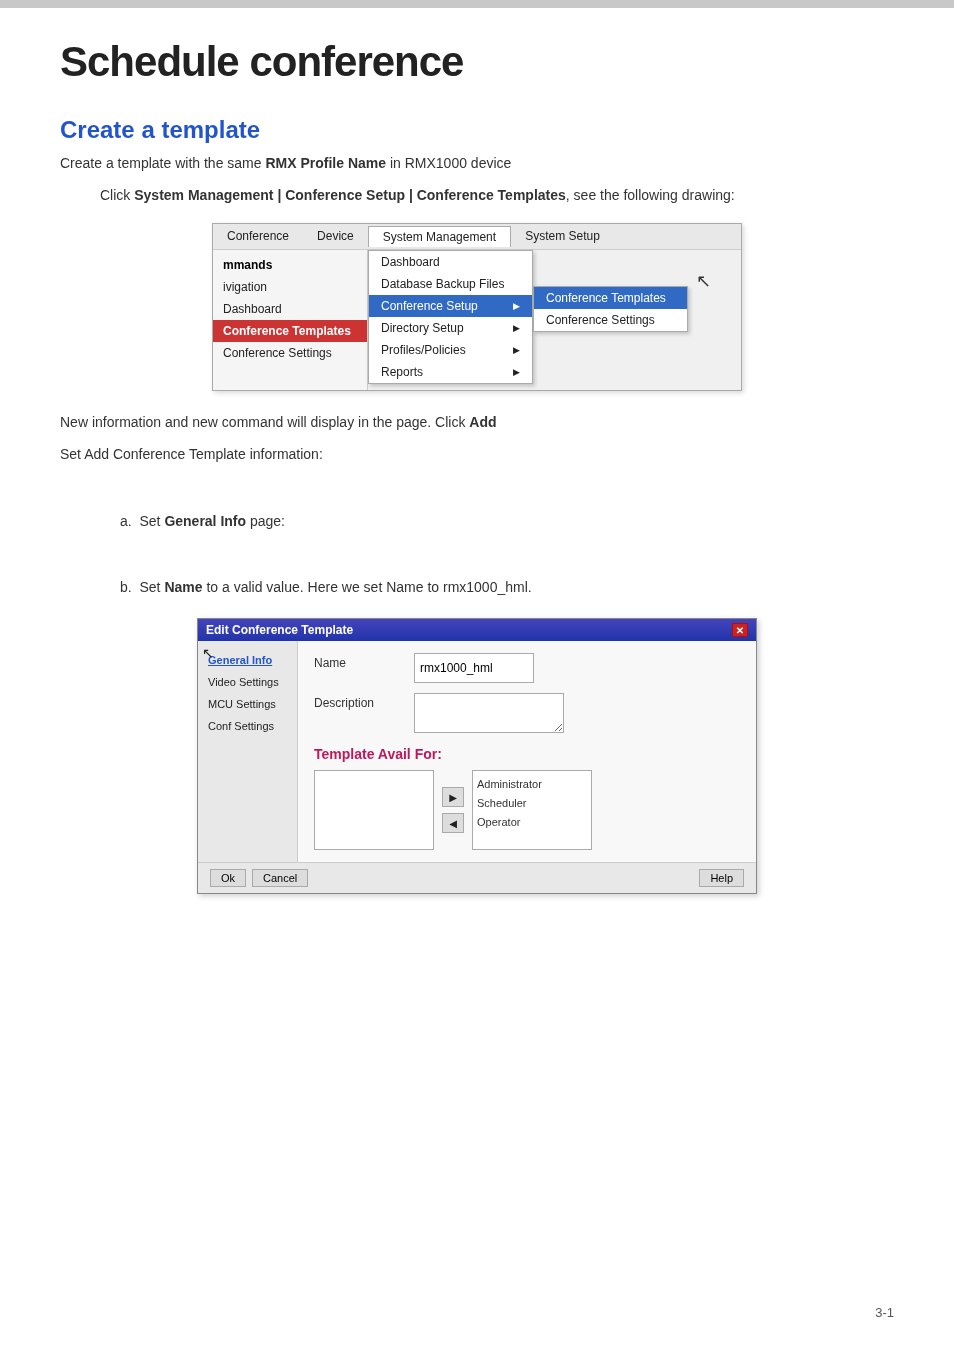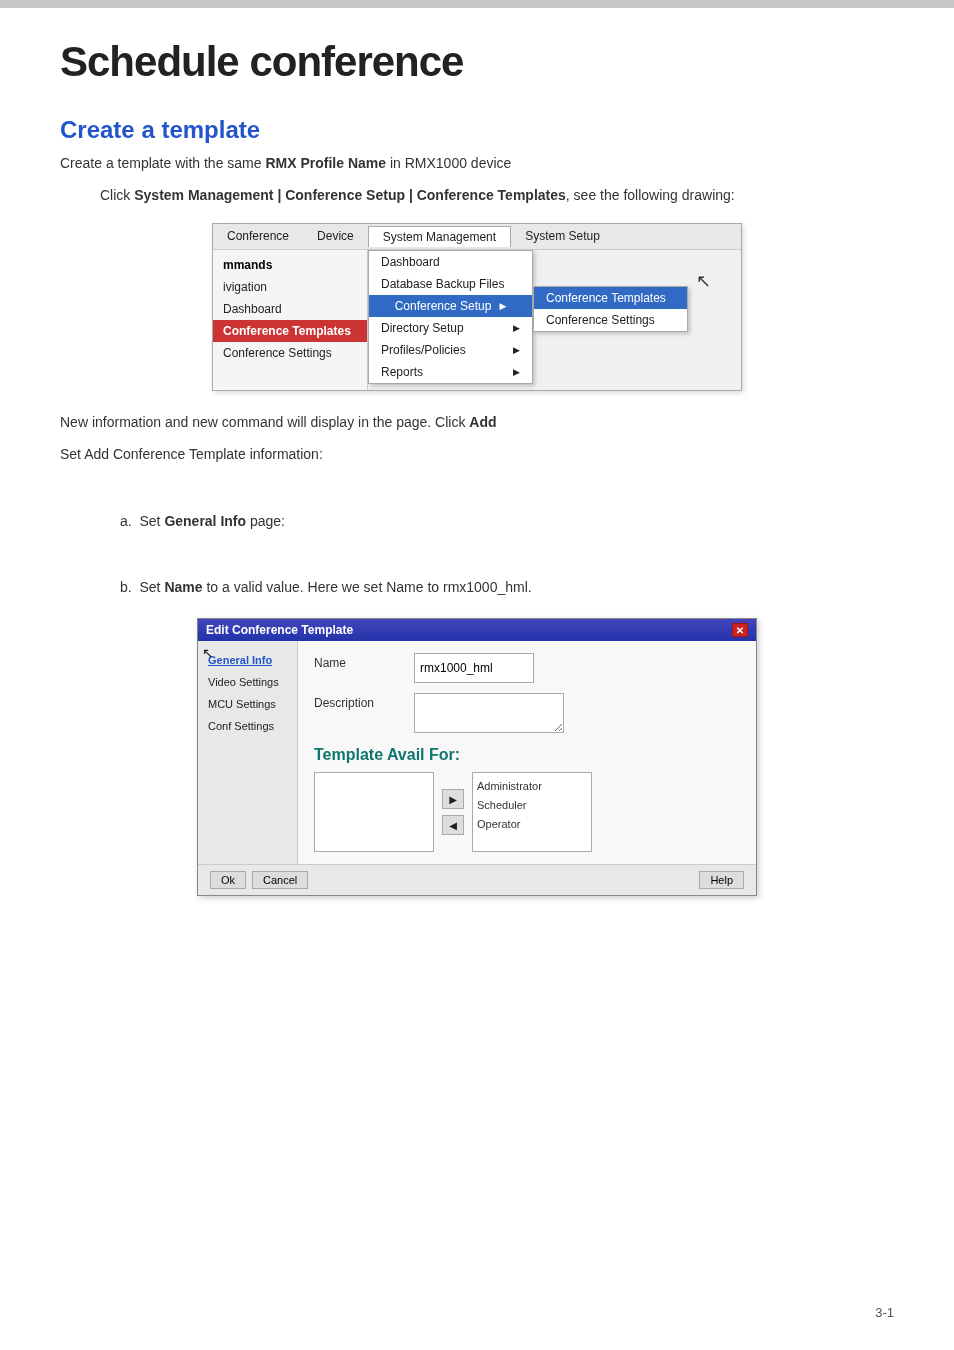--- a/index.html
+++ b/index.html
@@ -142,21 +142,20 @@
       cursor: default;
       white-space: nowrap;
       display: flex;
       align-items: center;
       justify-content: space-between;
     }
 
     .dropdown-item:hover, .dropdown-item.highlighted {
       background: #316ac5;
       color: #fff;
-      justify-content: center;
     }
 
     .dropdown-item.highlighted {
       background: #316ac5;
       color: #fff;
     }
 
     .submenu-col {
       position: absolute;
       left: 280px;
@@ -277,23 +276,23 @@
     }
 
     .form-textarea {
       border: 1px solid #aaa;
       background: #fff;
       width: 150px;
       height: 40px;
     }
 
     .template-avail-label {
-      font-size: 16px;
-      font-weight: bold;
-      color: #0f766e;
+      font-size: 14px;
+      font-weight: bold;
+      color: #be185d;
       margin-bottom: 3px;
     }
 
     .template-avail-area {
       display: flex;
       gap: 8px;
       margin-top: 8px;
     }
 
     .avail-list {

